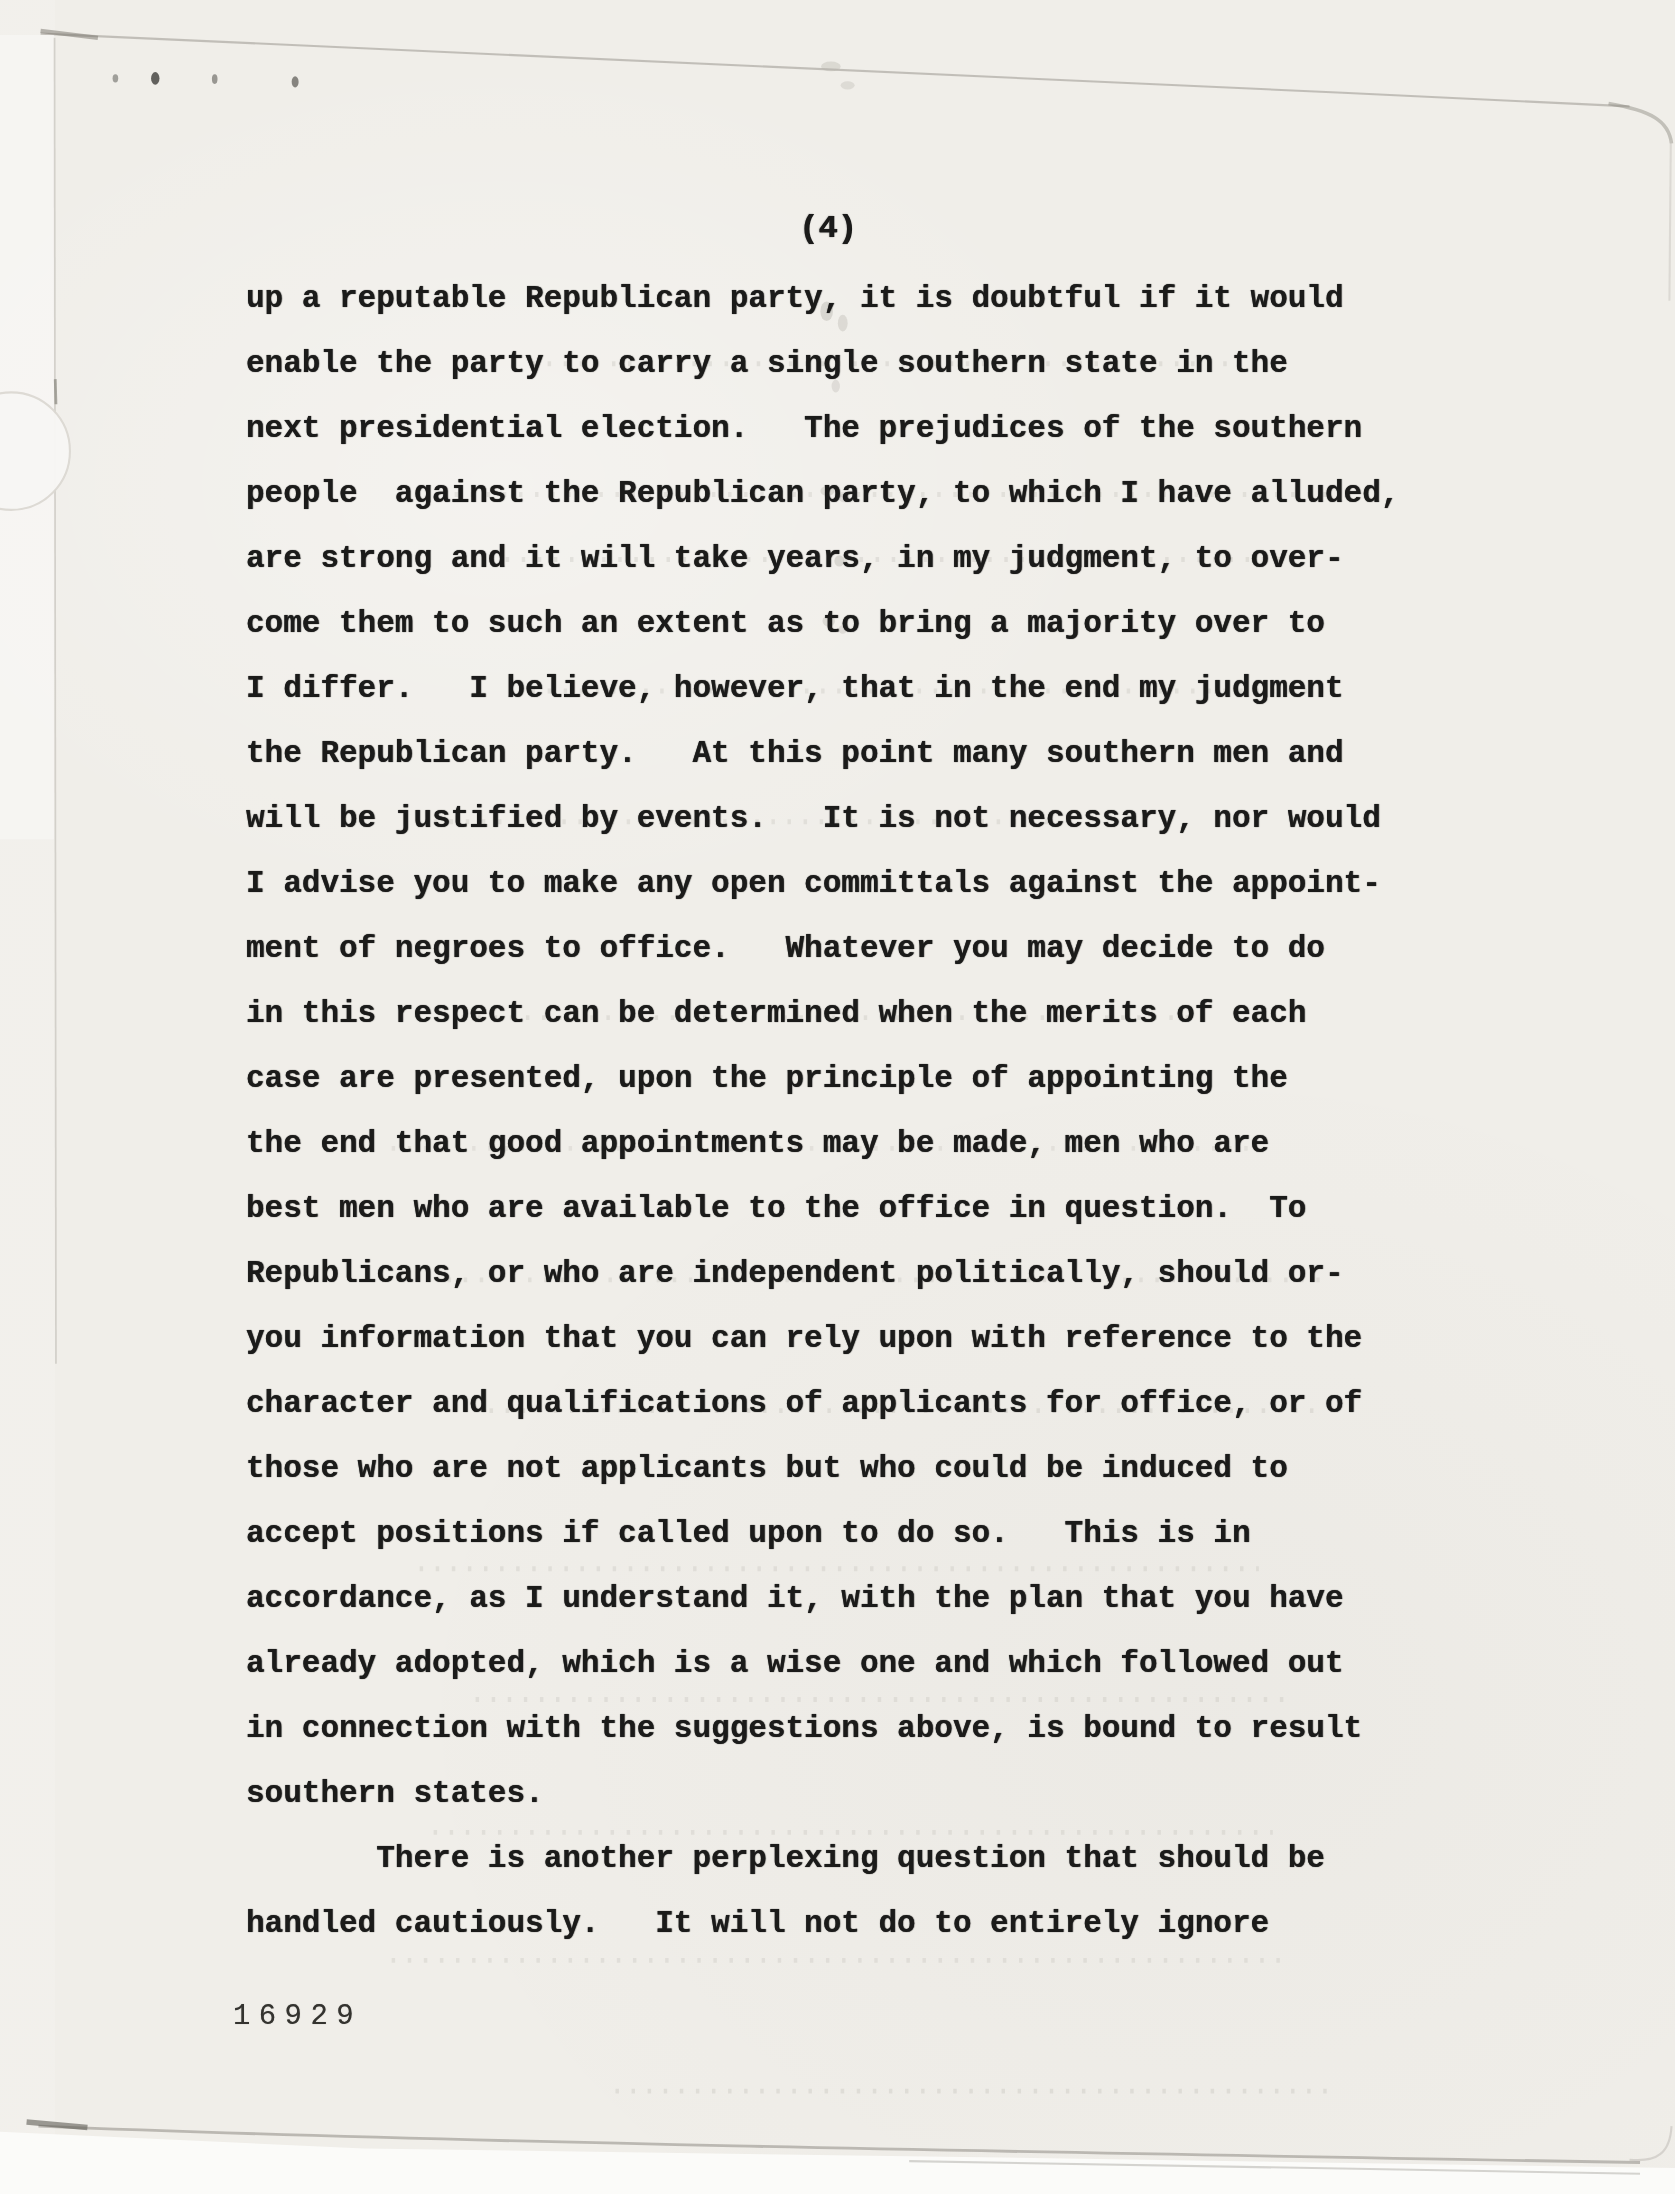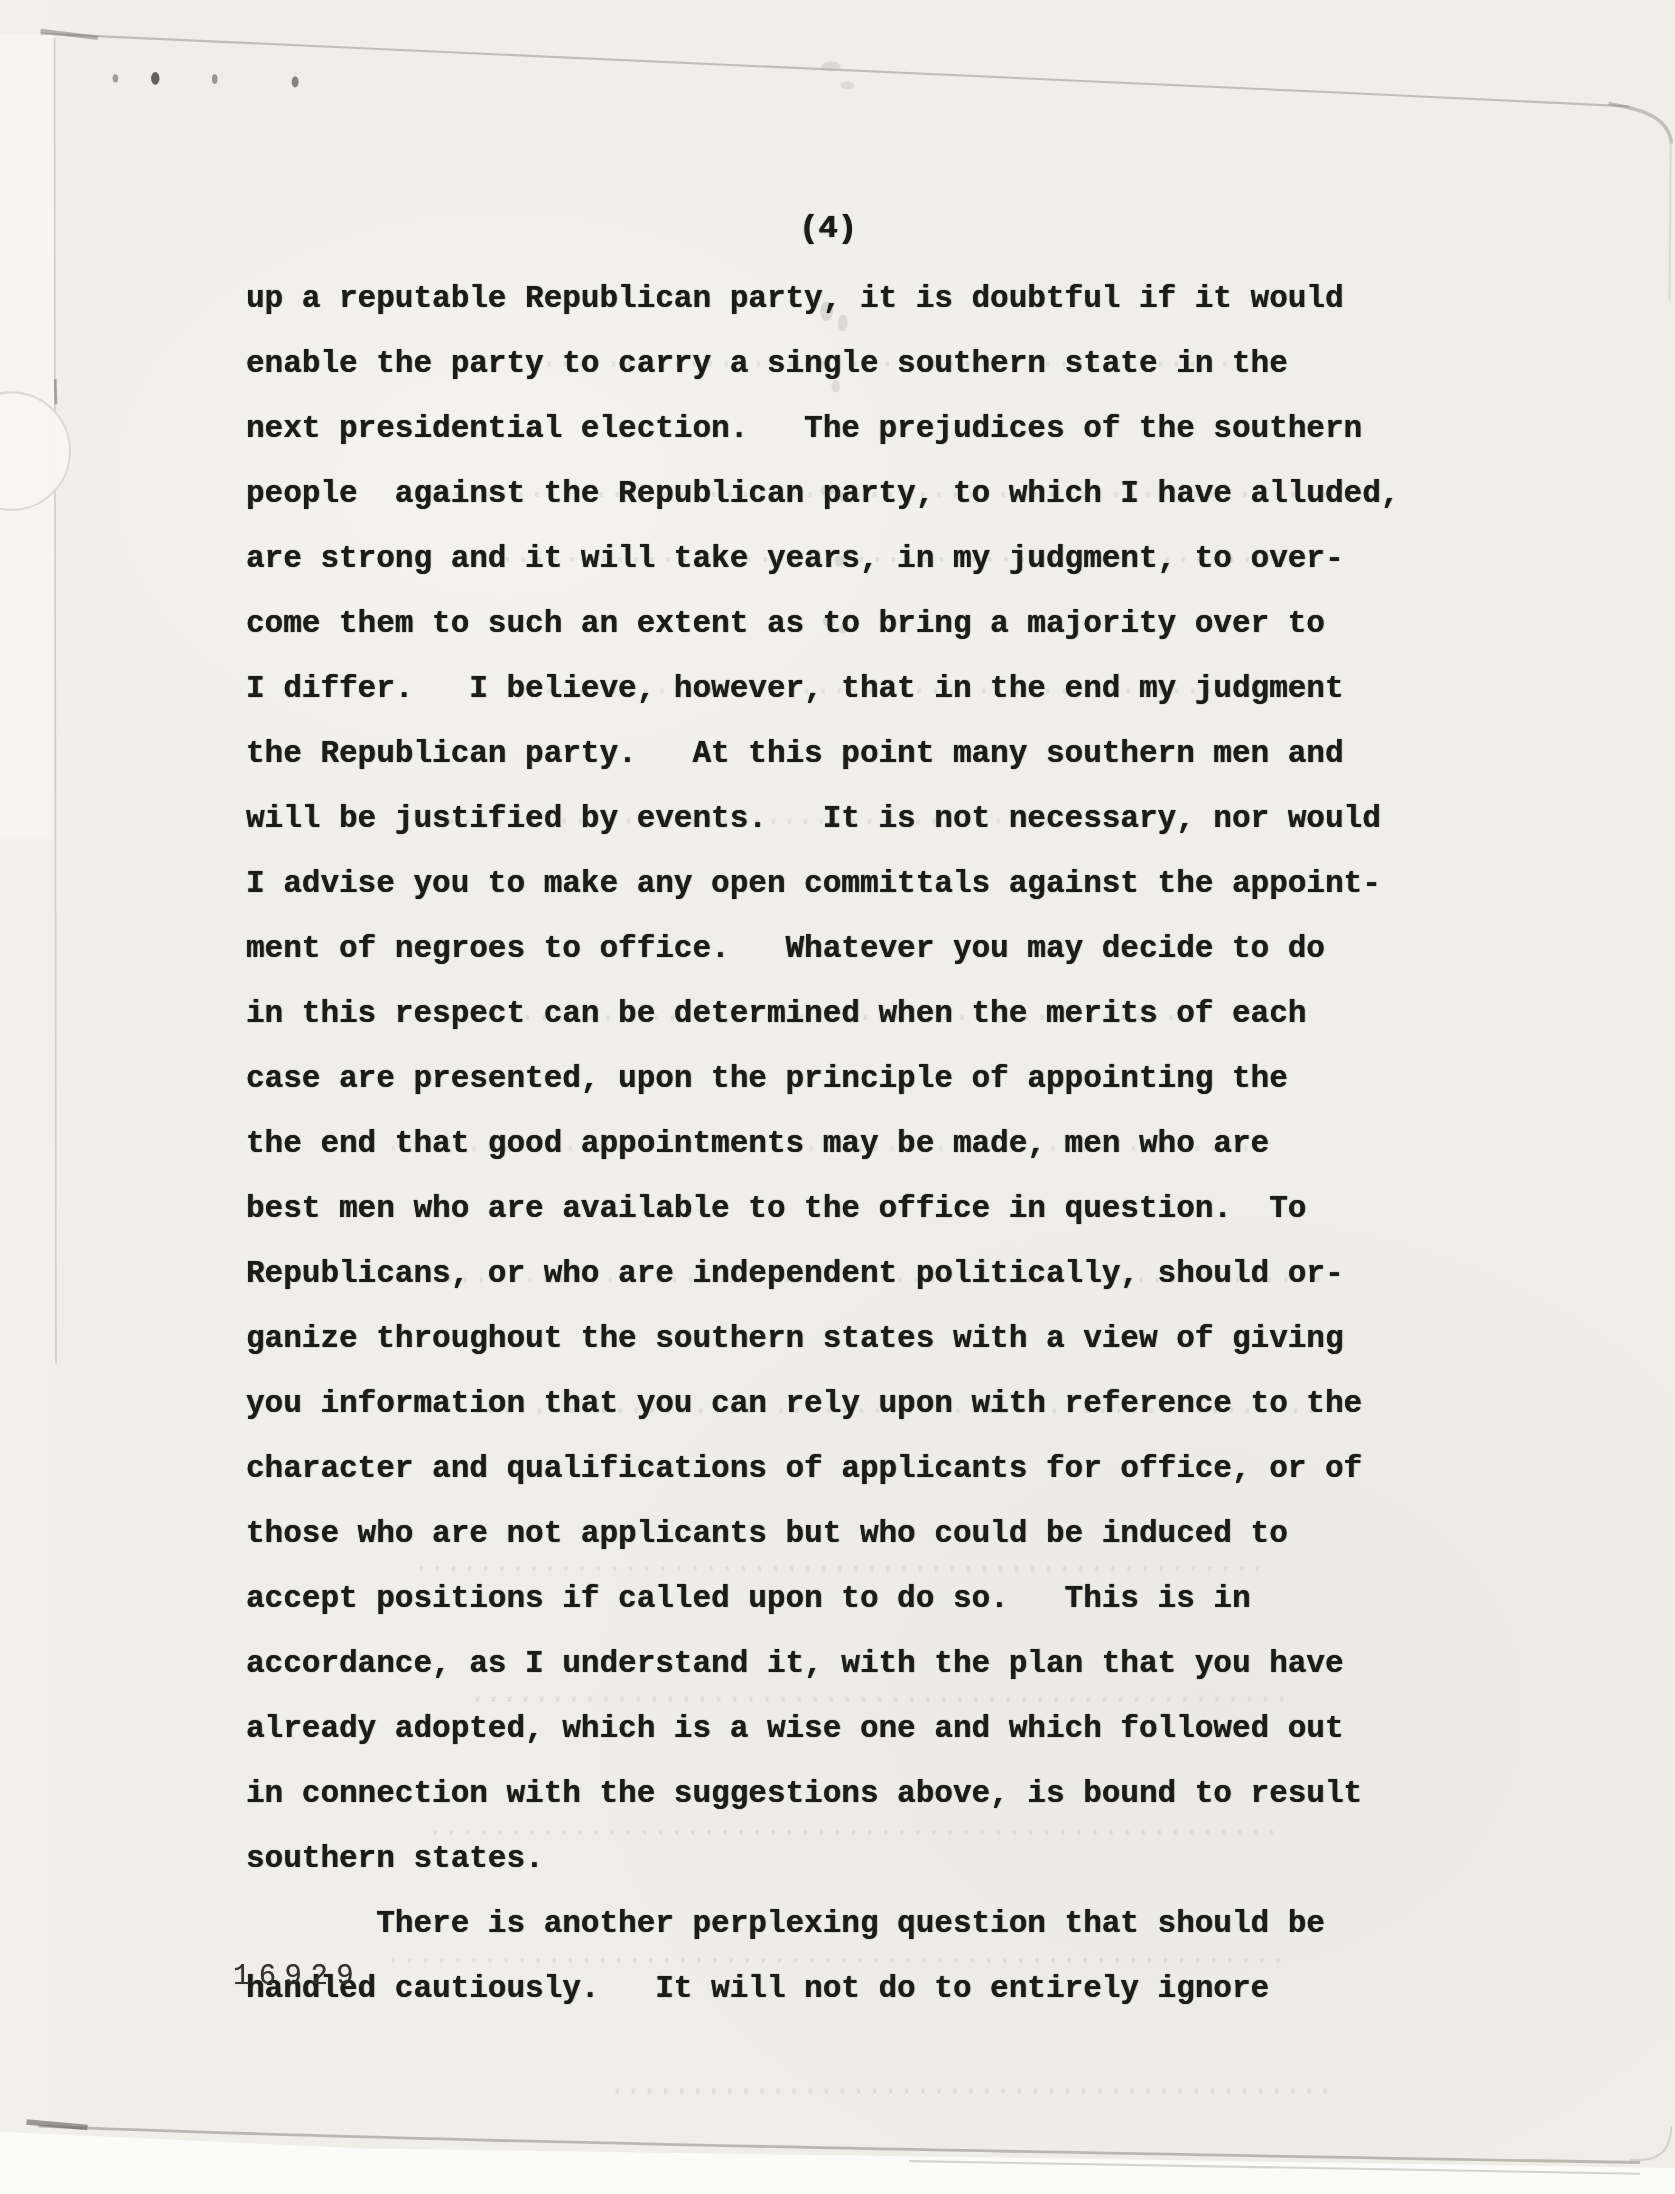--- a/index.html
+++ b/index.html
@@ -30,21 +30,21 @@
     position:absolute;left:246px;top:266px;width:1329px;
   }
   .line{
     height:65px;line-height:65px;
     font-size:31px;font-weight:bold;color:var(--ink);
     white-space:pre;
     letter-spacing:0px;
     text-shadow:0 0 0.9px rgba(25,25,24,.85), 0.7px 0.4px 0.8px rgba(25,25,24,.32);
   }
   .footer-number{
-    position:absolute;left:233px;top:1960px;
+    position:absolute;left:233px;top:2000px;
     font-size:29px;font-weight:normal;color:#34332f;
     letter-spacing:8.4px;white-space:pre;
     text-shadow:0 0 0.7px rgba(40,40,38,.6);
   }
 </style>
 </head>
 <body>
 
 <div class="page">
 
@@ -117,21 +117,20 @@
     <div class="line">I differ.   I believe, however, that in the end my judgment</div>
     <div class="line">the Republican party.   At this point many southern men and</div>
     <div class="line">will be justified by events.   It is not necessary, nor would</div>
     <div class="line">I advise you to make any open committals against the appoint-</div>
     <div class="line">ment of negroes to office.   Whatever you may decide to do</div>
     <div class="line">in this respect can be determined when the merits of each</div>
     <div class="line">case are presented, upon the principle of appointing the</div>
     <div class="line">the end that good appointments may be made, men who are</div>
     <div class="line">best men who are available to the office in question.  To</div>
     <div class="line">Republicans, or who are independent politically, should or-</div>
-    <div class="line">ganize throughout the southern states with a view of giving</div>
     <div class="line">you information that you can rely upon with reference to the</div>
     <div class="line">character and qualifications of applicants for office, or of</div>
     <div class="line">those who are not applicants but who could be induced to</div>
     <div class="line">accept positions if called upon to do so.   This is in</div>
     <div class="line">accordance, as I understand it, with the plan that you have</div>
     <div class="line">already adopted, which is a wise one and which followed out</div>
     <div class="line">in connection with the suggestions above, is bound to result</div>
     <div class="line">southern states.</div>
     <div class="line">       There is another perplexing question that should be</div>
     <div class="line">handled cautiously.   It will not do to entirely ignore</div>

